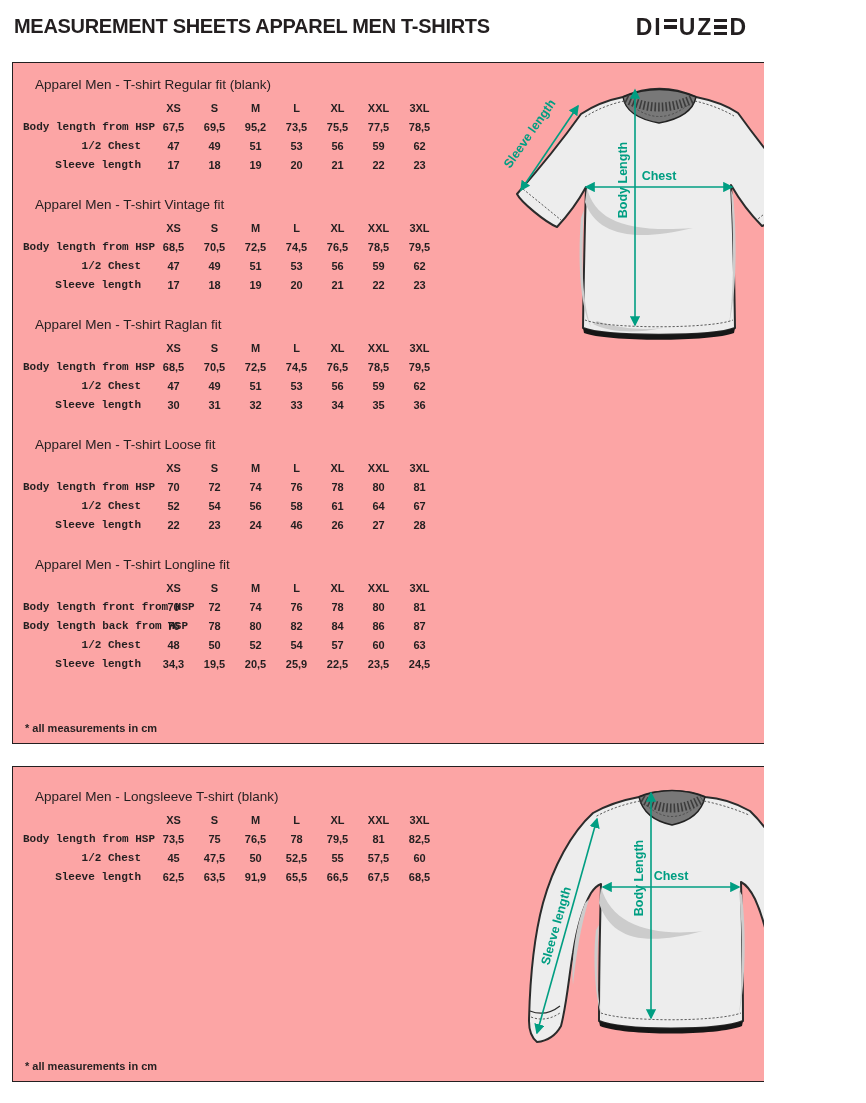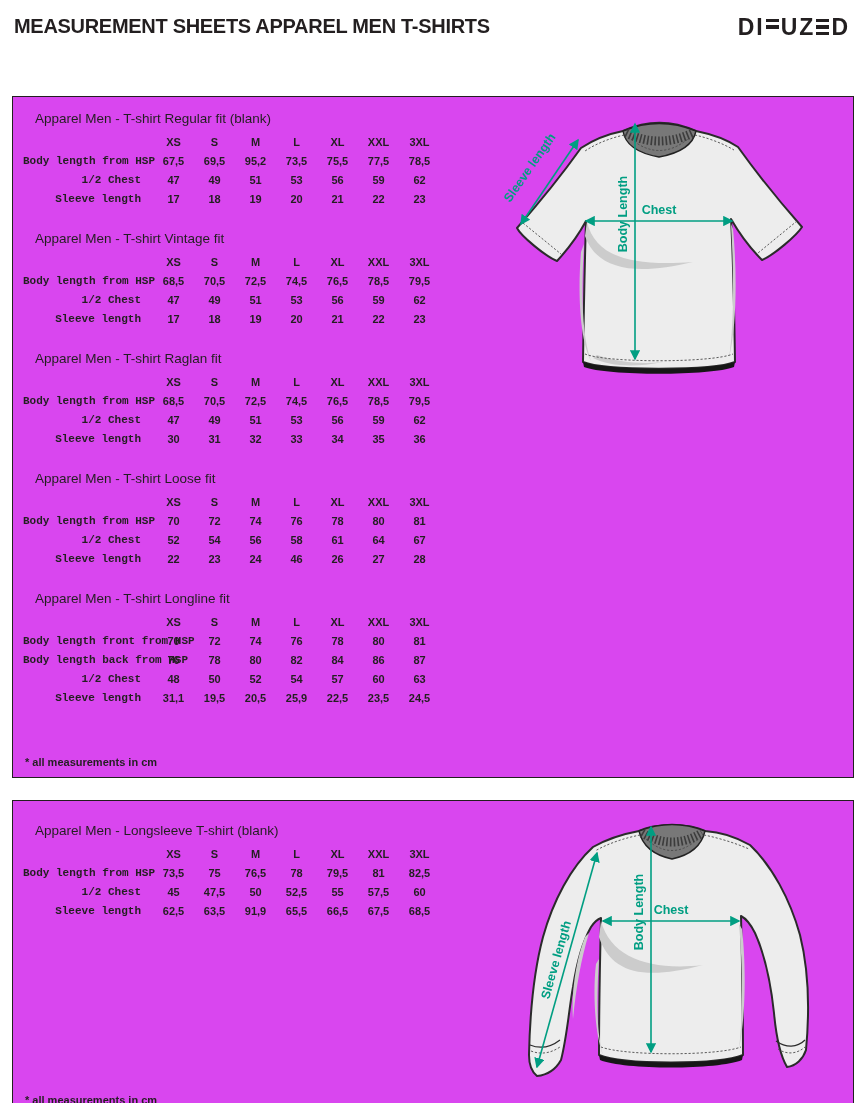--- a/index.html
+++ b/index.html
@@ -1,30 +1,30 @@
 <!DOCTYPE html>
 <html><head>
 <meta charset="utf-8">
 <style>
   html,body{margin:0;padding:0;background:#fff;}
-  .page{position:relative;width:866px;height:1103px;background:#fff;overflow:hidden;
+  .page{position:relative;width:764px;height:1103px;background:#fff;overflow:hidden;
         font-family:"Liberation Sans",sans-serif;color:#231f20;}
 
   
   .hdr-title{position:absolute;left:14px;top:15px;margin:0;font-size:20px;font-weight:700;
              letter-spacing:-0.3px;white-space:nowrap;}
   .logo{position:absolute;right:16px;top:16px;display:inline-flex;align-items:baseline;}
   .logo .ltr{font-size:23px;font-weight:800;line-height:1;letter-spacing:1px;margin-right:1px;}
   .logo .bar-letter{display:inline-block;position:relative;width:13px;height:16px;margin:0 2px 0 1px;}
   .logo .bar-letter i{position:absolute;left:0;width:100%;height:3.2px;background:#231f20;}
   .logo .bl-f i.b1{top:0}.logo .bl-f i.b2{top:6.4px}
   .logo .bl-e i.b1{top:0}.logo .bl-e i.b2{top:6.4px}.logo .bl-e i.b3{bottom:0}
 
   
-  .sheet{position:absolute;left:12px;width:840px;border:1.6px solid #231f20;background:#d946ef;margin-top:34px;}
+  .sheet{position:absolute;left:12px;width:840px;border:1.6px solid #231f20;background:#fca5a5;}
   .sheet1{top:62px;height:680px;}
   .sheet2{top:766px;height:314px;}
 
   
   .mtable{position:absolute;left:10px;width:428px;}
   .t-title{font-size:13.5px;font-weight:500;padding-left:12px;height:20px;line-height:20px;
            margin-bottom:4px;white-space:nowrap;}
   .grid{display:grid;grid-template-columns:130px repeat(7,41px);}
   .grid .c{height:19px;line-height:19px;font-size:11px;font-weight:600;text-align:center;
            white-space:nowrap;overflow:visible;}
@@ -246,21 +246,21 @@
             <div class="c">87</div>
             <div class="c lbl">1/2 Chest</div>
             <div class="c">48</div>
             <div class="c">50</div>
             <div class="c">52</div>
             <div class="c">54</div>
             <div class="c">57</div>
             <div class="c">60</div>
             <div class="c">63</div>
             <div class="c lbl">Sleeve length</div>
-            <div class="c">31,1</div>
+            <div class="c">34,3</div>
             <div class="c">19,5</div>
             <div class="c">20,5</div>
             <div class="c">25,9</div>
             <div class="c">22,5</div>
             <div class="c">23,5</div>
             <div class="c">24,5</div>
           </div>
         </div>
       </div>
     <div class="note">* all measurements in cm</div>

